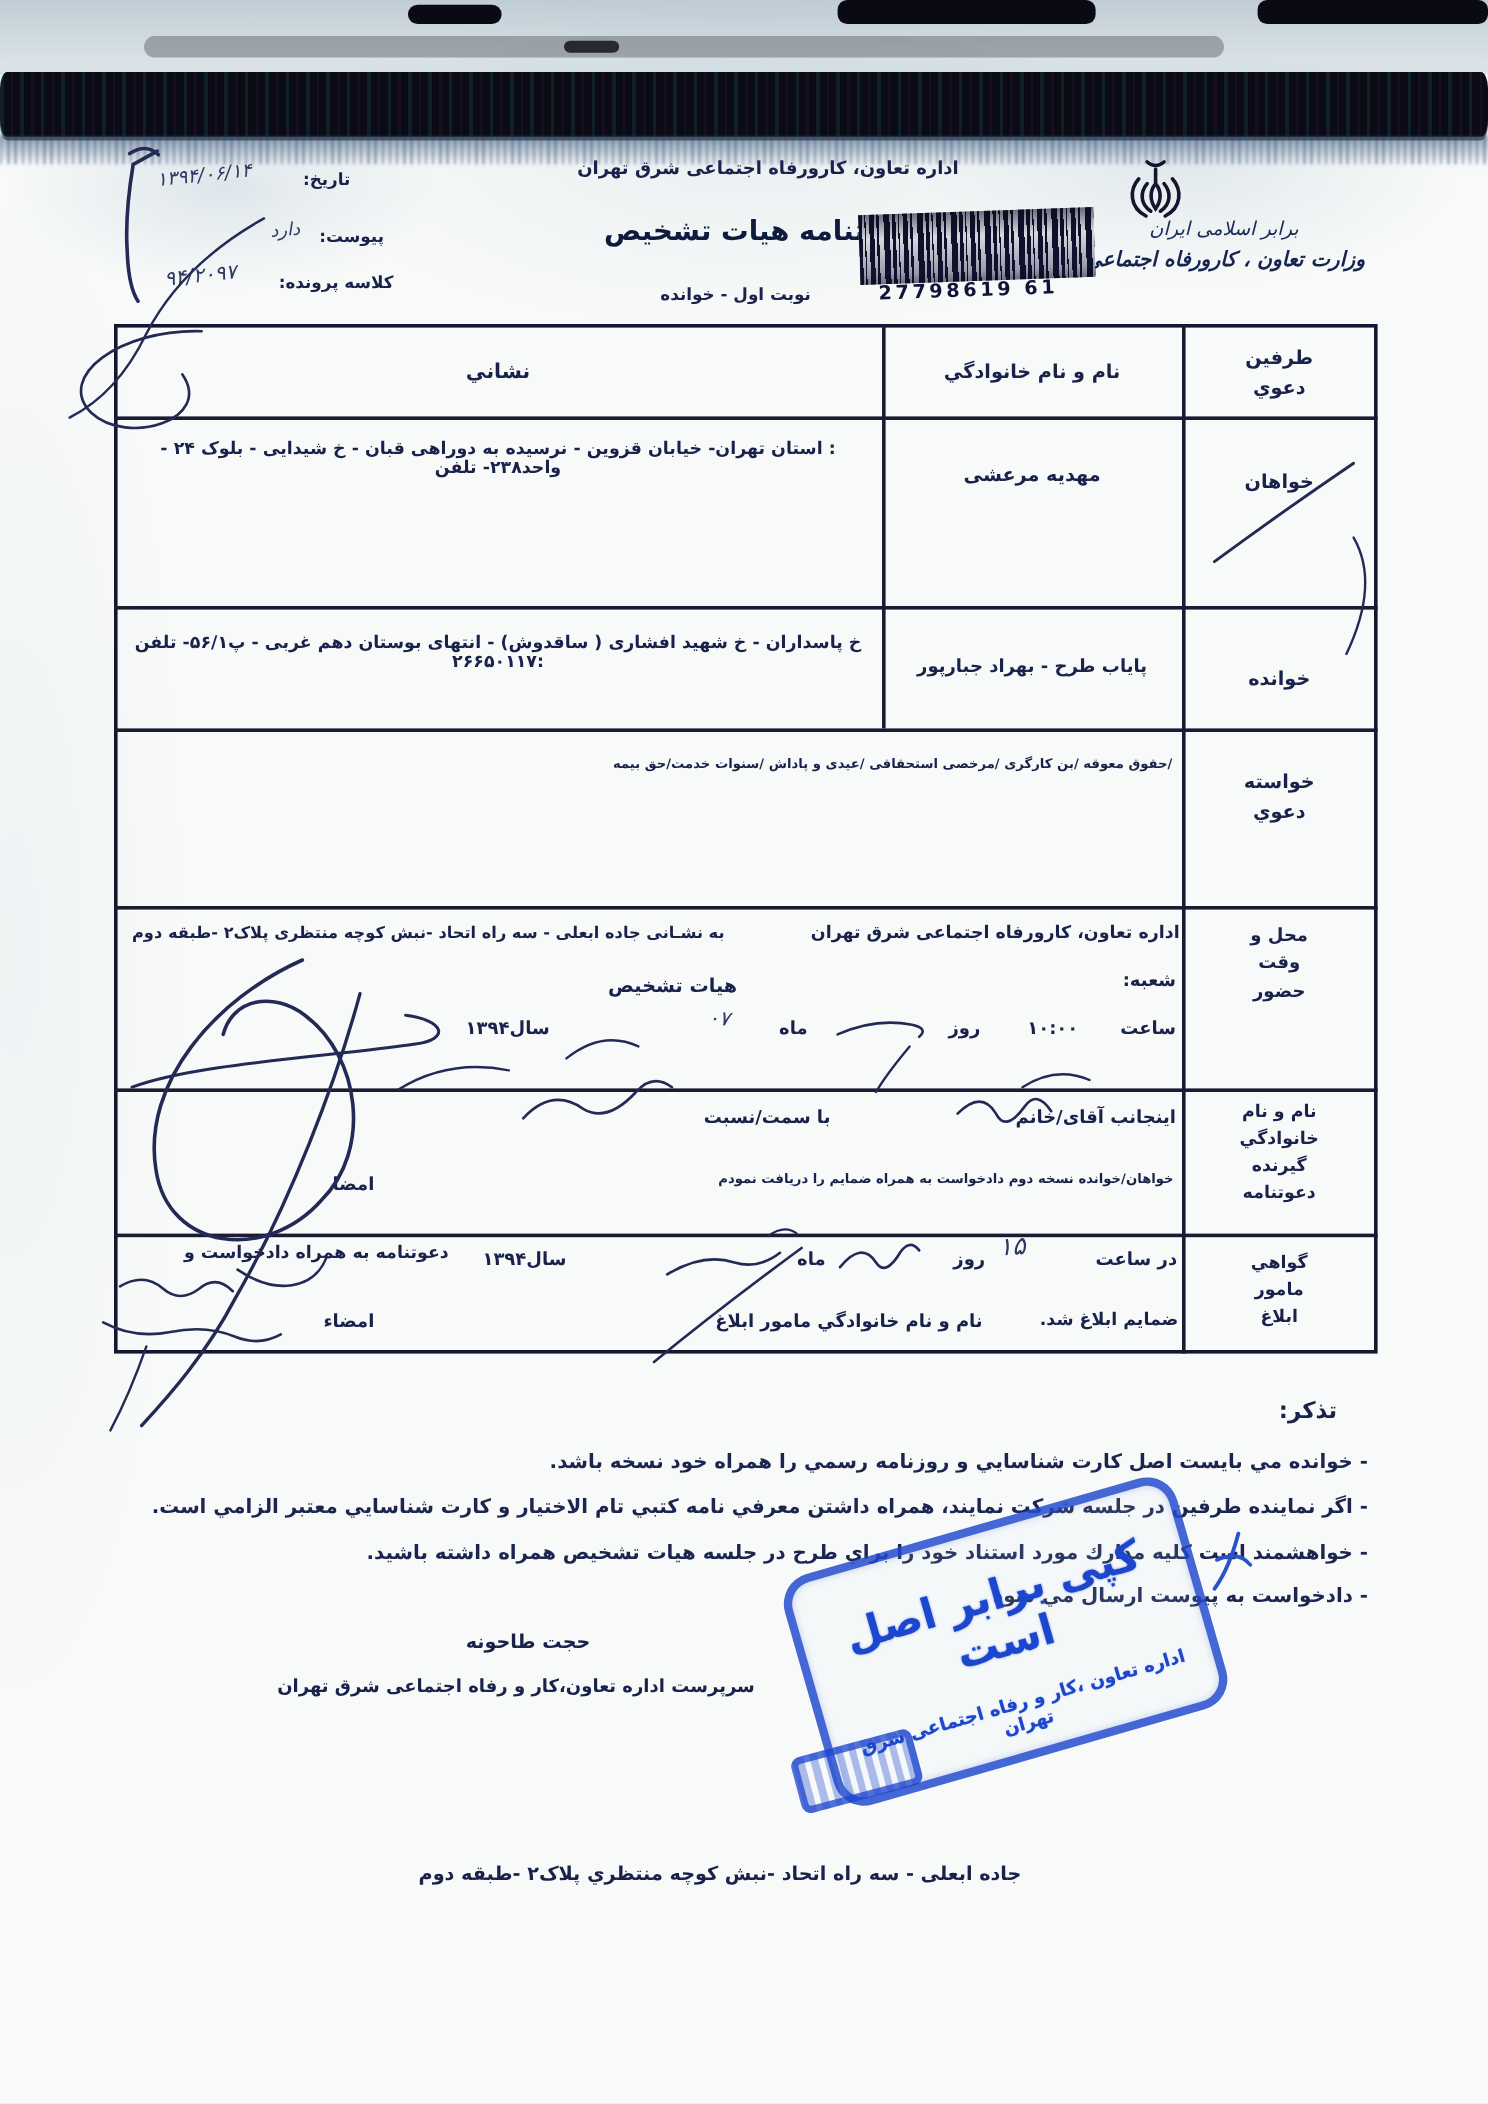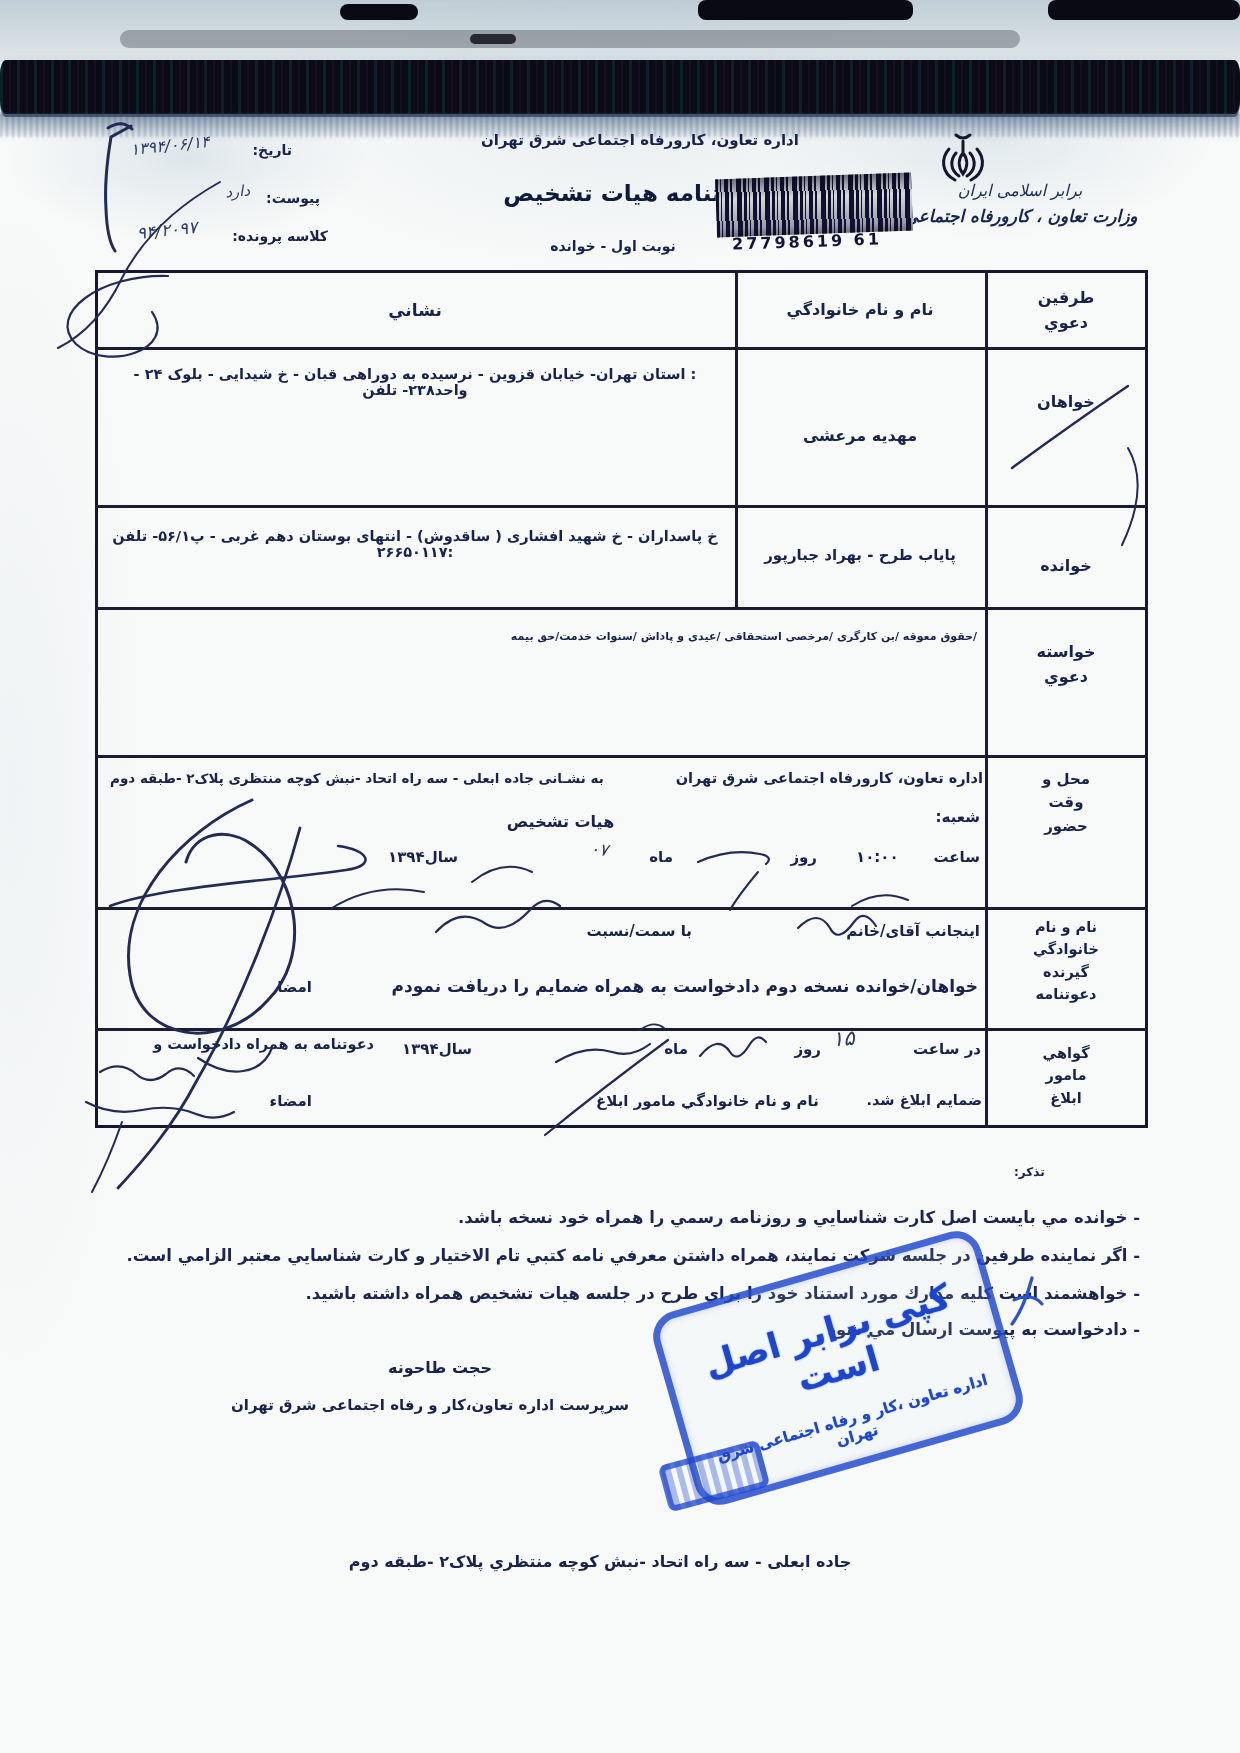--- a/index.html
+++ b/index.html
@@ -78,21 +78,21 @@
   .lbl-claim    { top:640px; }
   .lbl-venue    { top:768px; font-size:15px; }
   .lbl-receiver { top:916px; font-size:14.5px; }
   .lbl-officer  { top:1042px; font-size:14.5px; }
 
   
   .th-address { left:95px;  top:300px; width:640px; font-size:17px; }
   .th-name    { left:735px; top:300px; width:250px; font-size:16px; }
 
   
-  .r2-name { left:740px; top:386px; width:240px; font-size:16px;margin-top:40px; }
+  .r2-name { left:740px; top:386px; width:240px; font-size:16px; }
   .r2-addr { left:103px; top:366px; width:624px; font-size:14.5px; text-align:center; }
   .r3-name { left:740px; top:546px; width:240px; font-size:15px; }
   .r3-addr { left:103px; top:528px; width:624px; font-size:14.5px; text-align:center; }
 
   
   .r4-claim { left:105px; top:630px; width:872px; font-size:11px; text-align:right; }
 
   
   .r5-org   { left:655px; top:770px; width:328px; font-size:14.5px; text-align:right; }
   .r5-addr  { left:110px; top:770px; width:535px; font-size:13.5px; text-align:left; direction:rtl; }
@@ -101,36 +101,36 @@
   .r5-time-label { left:912px; top:848px; width:68px; font-size:15px; }
   .r5-time-value { left:856px; top:848px; width:56px; font-size:15px; direction:ltr; }
   .r5-day   { left:772px; top:848px; width:45px; font-size:15px; }
   .r5-month { left:628px; top:848px; width:45px; font-size:15px; }
   .hw-month { left:590px; top:840px; width:40px; font-size:17px; transform:rotate(4deg); direction:ltr; }
   .r5-year  { left:388px; top:848px; width:110px; font-size:15px; direction:rtl; text-align:left; }
 
   
   .r6-l1a  { left:818px; top:922px; width:162px; font-size:15px; text-align:right; }
   .r6-l1b  { left:572px; top:922px; width:120px; font-size:15px; text-align:right; }
-  .r6-l2   { left:318px; top:976px; width:660px; font-size:17px; text-align:right; }
+  .r6-l2   { left:318px; top:976px; width:660px; font-size:11px; text-align:right; }
   .r6-sign { left:252px; top:978px; width:60px;  font-size:15px; }
 
   
   .r7-p1   { left:893px; top:1040px; width:88px;  font-size:15px; text-align:right; }
   .hw-hour { left:832px; top:1026px; width:46px;  font-size:21px; transform:rotate(-3deg); direction:ltr; }
   .r7-day  { left:775px; top:1040px; width:46px;  font-size:15px; }
   .r7-month{ left:642px; top:1040px; width:46px;  font-size:15px; }
   .r7-year { left:402px; top:1040px; width:110px; font-size:15px; direction:rtl; text-align:left; }
   .r7-p2   { left:112px; top:1036px; width:262px; font-size:14.5px; text-align:right; }
   .r7-l2a  { left:842px; top:1092px; width:140px; font-size:14.5px; text-align:right; }
   .r7-l2b  { left:596px; top:1092px; width:238px; font-size:15px; text-align:left; }
   .r7-sign { left:248px; top:1092px; width:64px;  font-size:15px; }
 
   
-  .t-notes-heading { left:1014px; top:1165px; width:100px; font-size:12px; text-align:left; }
+  .t-notes-heading { left:1040px; top:1165px; width:100px; font-size:19px; text-align:center; }
   .note { font-size:16.5px; text-align:right; color:#1b2550; font-weight:bold; }
   .note1 { left:300px; top:1208px; width:840px; }
   .note2 { left:125px; top:1246px; width:1015px; }
   .note3 { left:255px; top:1284px; width:885px; }
   .note4 { left:735px; top:1320px; width:405px; }
   .t-sign-name  { left:355px; top:1358px; width:170px; font-size:16px; }
   .t-sign-title { left:210px; top:1396px; width:440px; font-size:15px; text-align:center; }
 
   
   .stamp { left:668px; top:1268px; width:340px; height:200px; transform:rotate(-16deg);

